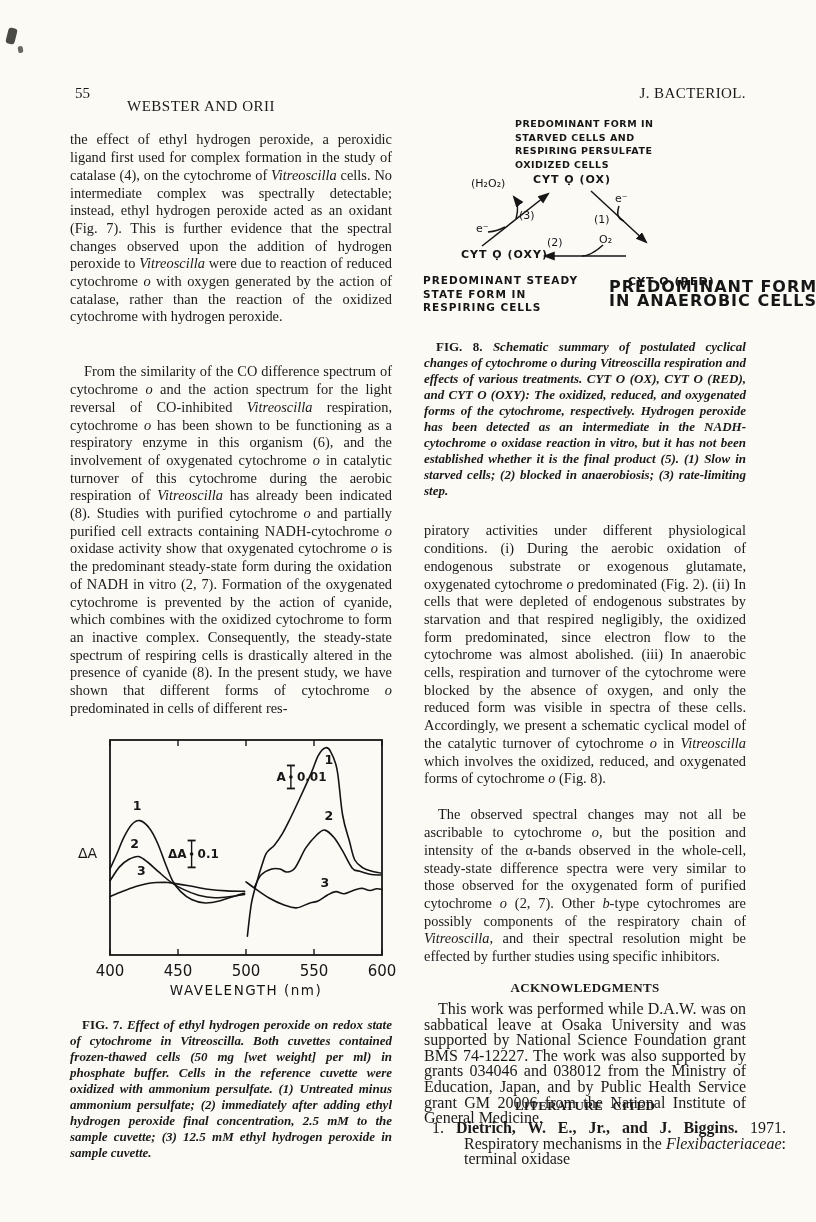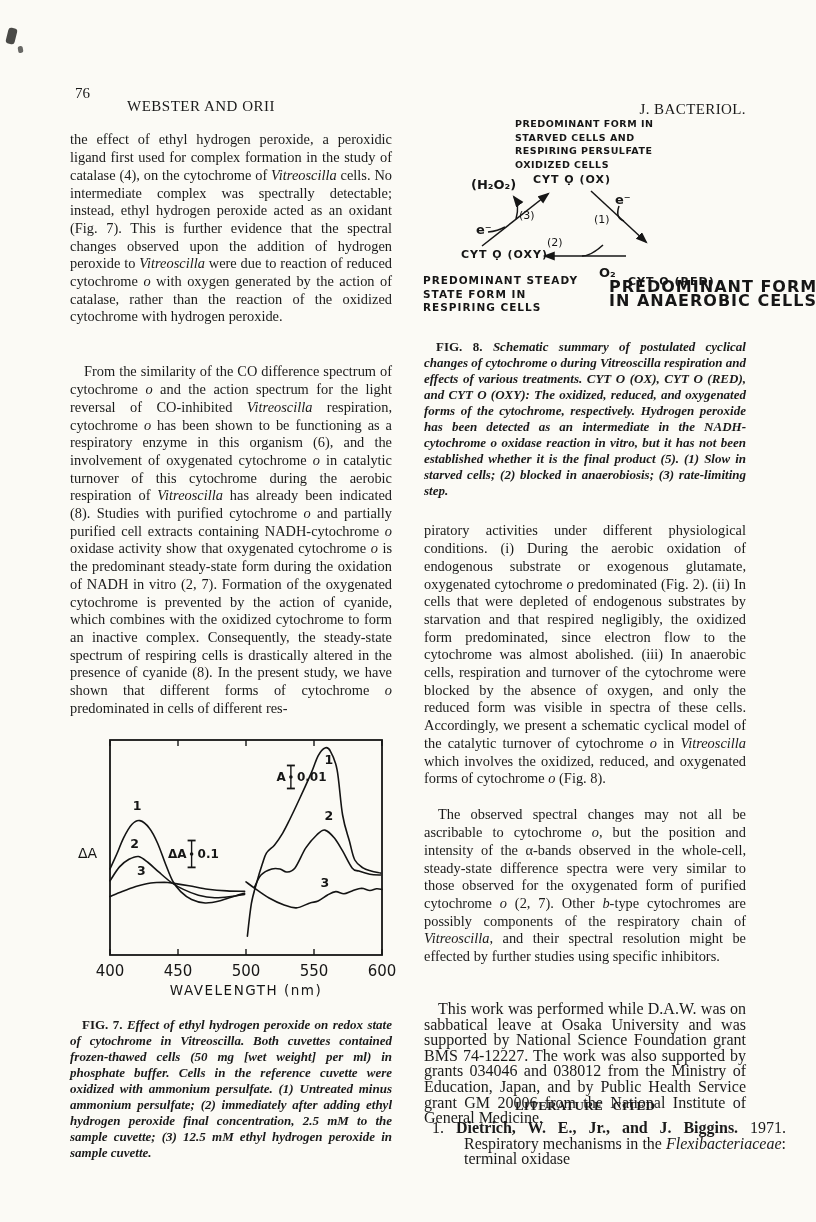--- a/index.html
+++ b/index.html
@@ -22,35 +22,35 @@
   
   .tick{font:15px "DejaVu Sans",sans-serif;fill:#161616;}
   .axl{font:13.5px "DejaVu Sans",sans-serif;letter-spacing:1.5px;fill:#161616;}
   .ylab{font:14px "DejaVu Sans",sans-serif;fill:#161616;}
   .clab{font:bold 12.5px "DejaVu Sans",sans-serif;fill:#161616;}
   .slab{font:bold 12px "DejaVu Sans",sans-serif;fill:#161616;}
   
   .dgm{position:absolute;font-family:"DejaVu Sans",sans-serif;color:#161616;white-space:nowrap;}
   .dgm-small{font-size:9.5px;font-weight:bold;letter-spacing:.5px;line-height:13.5px;}
   .dgm-node{font-size:11px;font-weight:bold;letter-spacing:1px;}
-  .dgm-sub{font-size:13px;font-weight:bold;}
+  .dgm-sub{font-size:11px;font-weight:normal;}
   .dgm-step{font-size:11px;}
 </style>
 </head>
 <body>
 
 <div class="page">
 
   <div class="abs blemish" style="left:7px;top:28px;"></div>
   <div class="abs blemish2" style="left:18px;top:46px;"></div>
 
   <div class="abs header-row" style="left:70px;top:85px;width:676px;">
-    <span class="abs" style="left:5px;top:0;">76</span>
+    <span class="abs" style="left:5px;top:0;">55</span>
     <span class="abs" style="left:57px;top:0;letter-spacing:.5px;margin-top:13px;">WEBSTER AND ORII</span>
-    <span class="abs" style="right:0;top:16px;letter-spacing:.4px;">J. BACTERIOL.</span>
+    <span class="abs" style="right:0;top:0;letter-spacing:.4px;">J. BACTERIOL.</span>
   </div>
 
   <p class="abs body-text" style="left:70px;top:117px;width:322px;"><span>the effect of ethyl hydrogen peroxide, a peroxidic ligand first used for complex formation in the study of catalase (4), on the cytochrome of </span><span class="it">Vitreoscilla</span><span> cells. No intermediate complex was spectrally detectable; instead, ethyl hydrogen peroxide acted as an oxidant (Fig. 7). This is further evidence that the spectral changes observed upon the addition of hydrogen peroxide to </span><span class="it">Vitreoscilla</span><span> were due to reaction of reduced cytochrome </span><span class="it">o</span><span> with oxygen generated by the action of catalase, rather than the reaction of the oxidized cytochrome with hydrogen peroxide.</span></p>
   <p class="abs body-text indent" style="left:70px;top:349px;width:322px;"><span>From the similarity of the CO difference spectrum of cytochrome </span><span class="it">o</span><span> and the action spectrum for the light reversal of CO-inhibited </span><span class="it">Vitreoscilla</span><span> respiration, cytochrome </span><span class="it">o</span><span> has been shown to be functioning as a respiratory enzyme in this organism (6), and the involvement of oxygenated cytochrome </span><span class="it">o</span><span> in catalytic turnover of this cytochrome during the aerobic respiration of </span><span class="it">Vitreoscilla</span><span> has already been indicated (8). Studies with purified cytochrome </span><span class="it">o</span><span> and partially purified cell extracts containing NADH-cytochrome </span><span class="it">o</span><span> oxidase activity show that oxygenated cytochrome </span><span class="it">o</span><span> is the predominant steady-state form during the oxidation of NADH in vitro (2, 7). Formation of the oxygenated cytochrome is prevented by the action of cyanide, which combines with the oxidized cytochrome to form an inactive complex. Consequently, the steady-state spectrum of respiring cells is drastically altered in the presence of cyanide (8). In the present study, we have shown that different forms of cytochrome </span><span class="it">o</span><span> predominated in cells of different res-</span></p>
 
   <div class="abs" style="left:66px;top:736px;width:336px;height:266px;">
     <svg id="fig7svg" width="336" height="266">
         <rect x="44" y="4" width="272" height="215" fill="none" stroke="#161616" stroke-width="1.8"></rect>
         <line x1="44" y1="219" x2="44" y2="213" stroke="#161616" stroke-width="1.4"></line>
         <line x1="44" y1="4" x2="44" y2="10" stroke="#161616" stroke-width="1.4"></line>
@@ -120,36 +120,37 @@
       <div>RESPIRING PERSULFATE</div>
       <div>OXIDIZED CELLS</div>
     </div>
     <span class="dgm dgm-sub" style="left:52px;top:67px;">(H₂O₂)</span>
     <span class="dgm dgm-node" style="left:114px;top:63px;">CYT Ọ (OX)</span>
     <span class="dgm dgm-sub" style="left:196px;top:82px;">e⁻</span>
     <span class="dgm dgm-step" style="left:100px;top:99px;">(3)</span>
     <span class="dgm dgm-step" style="left:175px;top:103px;">(1)</span>
     <span class="dgm dgm-sub" style="left:57px;top:112px;">e⁻</span>
     <span class="dgm dgm-step" style="left:128px;top:126px;">(2)</span>
-    <span class="dgm dgm-sub" style="left:180px;top:123px;margin-top:32px;">O₂</span>
+    <span class="dgm dgm-sub" style="left:180px;top:123px;">O₂</span>
     <span class="dgm dgm-node" style="left:42px;top:138px;">CYT Ọ (OXY)</span>
     <span class="dgm dgm-node" style="left:209px;top:138px;margin-top:27px;">CYT Ọ (RED)</span>
     <div class="dgm dgm-small" style="left:4px;top:164px;font-size:10.5px;letter-spacing:1px;">
       <div>PREDOMINANT STEADY</div>
       <div>STATE FORM IN</div>
       <div>RESPIRING CELLS</div>
     </div>
     <div class="dgm dgm-small" style="left:190px;top:170px;font-size:16px;letter-spacing:1px;">
       <div>PREDOMINANT FORM</div>
       <div>IN ANAEROBIC CELLS</div>
     </div>
   </div>
   <p class="abs caption" style="left:424px;top:326px;width:322px;"><span>FIG. 8. </span><span class="it">Schematic summary of postulated cyclical changes of cytochrome o during Vitreoscilla respiration and effects of various treatments. CYT O (OX), CYT O (RED), and CYT O (OXY): The oxidized, reduced, and oxygenated forms of the cytochrome, respectively. Hydrogen peroxide has been detected as an intermediate in the NADH-cytochrome o oxidase reaction in vitro, but it has not been established whether it is the final product (5). (1) Slow in starved cells; (2) blocked in anaerobiosis; (3) rate-limiting step.</span></p>
 
   <p class="abs body-text" style="left:424px;top:508px;width:322px;"><span>piratory activities under different physiological conditions. (i) During the aerobic oxidation of endogenous substrate or exogenous glutamate, oxygenated cytochrome </span><span class="it">o</span><span> predominated (Fig. 2). (ii) In cells that were depleted of endogenous substrates by starvation and that respired negligibly, the oxidized form predominated, since electron flow to the cytochrome was almost abolished. (iii) In anaerobic cells, respiration and turnover of the cytochrome were blocked by the absence of oxygen, and only the reduced form was visible in spectra of these cells. Accordingly, we present a schematic cyclical model of the catalytic turnover of cytochrome </span><span class="it">o</span><span> in </span><span class="it">Vitreoscilla</span><span> which involves the oxidized, reduced, and oxygenated forms of cytochrome </span><span class="it">o</span><span> (Fig. 8).</span></p>
   <p class="abs body-text indent" style="left:424px;top:792px;width:322px;"><span>The observed spectral changes may not all be ascribable to cytochrome </span><span class="it">o</span><span>, but the position and intensity of the α-bands observed in the whole-cell, steady-state difference spectra were very similar to those observed for the oxygenated form of purified cytochrome </span><span class="it">o</span><span> (2, 7). Other </span><span class="it">b</span><span>-type cytochromes are possibly components of the respiratory chain of </span><span class="it">Vitreoscilla</span><span>, and their spectral resolution might be effected by further studies using specific inhibitors.</span></p>
 
+  <h4 class="abs sect-head" style="left:424px;top:963px;width:322px;">ACKNOWLEDGMENTS</h4>
   <p class="abs small-text ack-body" style="left:424px;top:985px;width:322px;"><span>This work was performed while D.A.W. was on sabbatical leave at Osaka University and was supported by National Science Foundation grant BMS 74-12227. The work was also supported by grants 034046 and 038012 from the Ministry of Education, Japan, and by Public Health Service grant GM 20006 from the National Institute of General Medicine.</span></p>
 
   <h4 class="abs sect-head ws" style="left:424px;top:1081px;width:322px;text-align:center;">LITERATURE CITED</h4>
   <p class="abs small-text ref" style="left:424px;top:1104px;width:322px;"><span>1. </span><span class="bd">Dietrich, W. E., Jr., and J. Biggins.</span><span> 1971. Respiratory mechanisms in the </span><span class="it">Flexibacteriaceae</span><span>: terminal oxidase</span></p>
 
 </div>
 
 </body></html>

